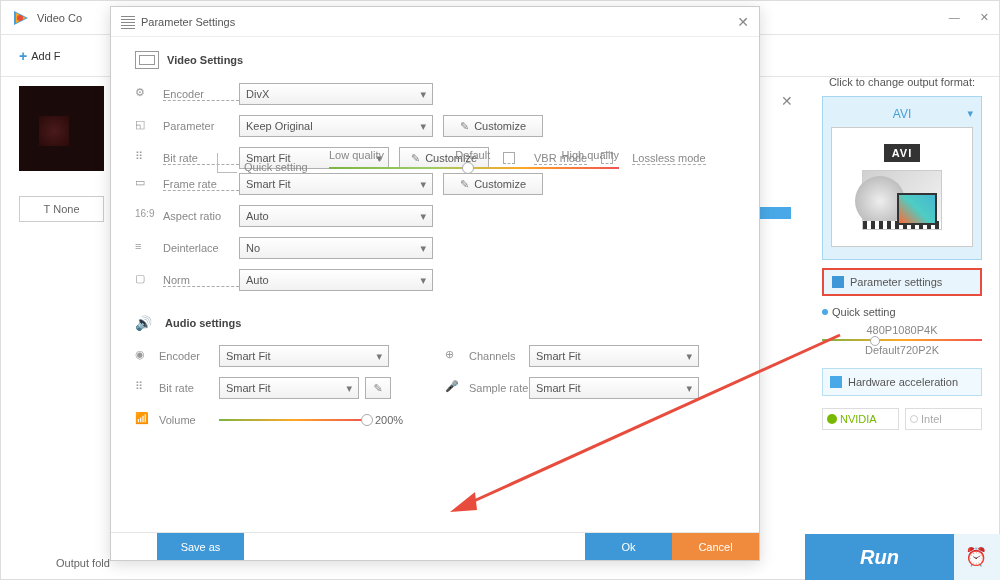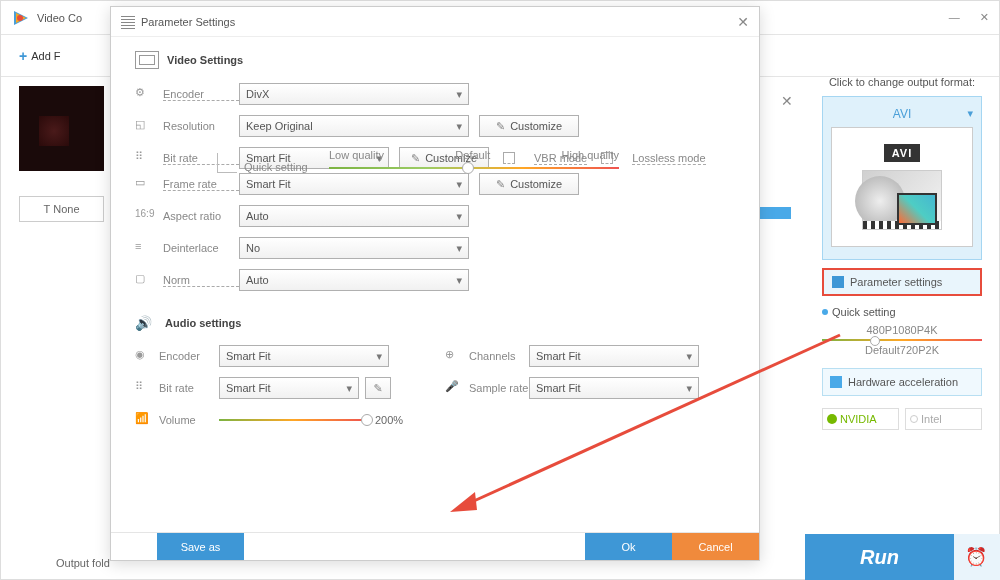--- a/index.html
+++ b/index.html
@@ -63,21 +63,21 @@
 
 .modal-body{padding:14px 24px 0;height:480px;overflow:hidden}
 .section-hdr{display:flex;align-items:center;gap:8px;font-weight:bold;color:#444;margin-bottom:14px}
 .section-hdr .icon{width:24px;height:18px;border:1px solid #999;position:relative}
 .section-hdr .icon::after{content:"";position:absolute;top:3px;left:3px;right:3px;bottom:3px;border:1px solid #999}
 
 .setting-row{display:flex;align-items:center;margin-bottom:10px;height:22px}
 .setting-row .icon{width:16px;height:16px;margin-right:12px;color:#999}
 .setting-row .label{width:76px;color:#888;font-size:11px}
 .setting-row .label.ul{border-bottom:1px dashed #aaa}
-.dropdown{width:230px;height:22px;border:1px solid #b0b0b0;background:linear-gradient(#fff,#f1f1f1);padding:0 6px;display:flex;align-items:center;justify-content:space-between;color:#555}
+.dropdown{width:194px;height:22px;border:1px solid #b0b0b0;background:linear-gradient(#fff,#f1f1f1);padding:0 6px;display:flex;align-items:center;justify-content:space-between;color:#555}
 .dropdown.short{width:150px}
 .dropdown.med{width:170px}
 .dropdown .arr{color:#777}
 .cust-btn{width:100px;height:22px;border:1px solid #b0b0b0;background:linear-gradient(#fff,#f1f1f1);margin-left:10px;display:flex;align-items:center;justify-content:center;gap:5px;color:#555}
 .cust-btn .pencil{color:#888}
 .edit-btn{width:26px;height:22px;border:1px solid #b0b0b0;background:linear-gradient(#fff,#f1f1f1);margin-left:6px;display:flex;align-items:center;justify-content:center;color:#888}
 .checkbox{margin-left:14px;display:flex;align-items:flex-start;gap:19px;color:#888}
 .checkbox .box{width:12px;height:12px;border:1px solid #aaa;background:#fff}
 .checkbox.ul span{border-bottom:1px dashed #aaa}
 
@@ -217,21 +217,21 @@
       <span class="icon">⚙</span>
       <span class="label ul">Encoder</span>
       <div class="dropdown">
           <span>DivX</span>
           <span class="arr">▾</span>
         </div>
     </div>
 
     <div class="setting-row">
       <span class="icon">◱</span>
-      <span class="label">Resolution</span>
+      <span class="label">Parameter</span>
       <div class="dropdown">
           <span>Keep Original</span>
           <span class="arr">▾</span>
         </div>
       <div class="cust-btn">
           <span class="pencil">✎</span>
           <span>Customize</span>
         </div>
     </div>
 

